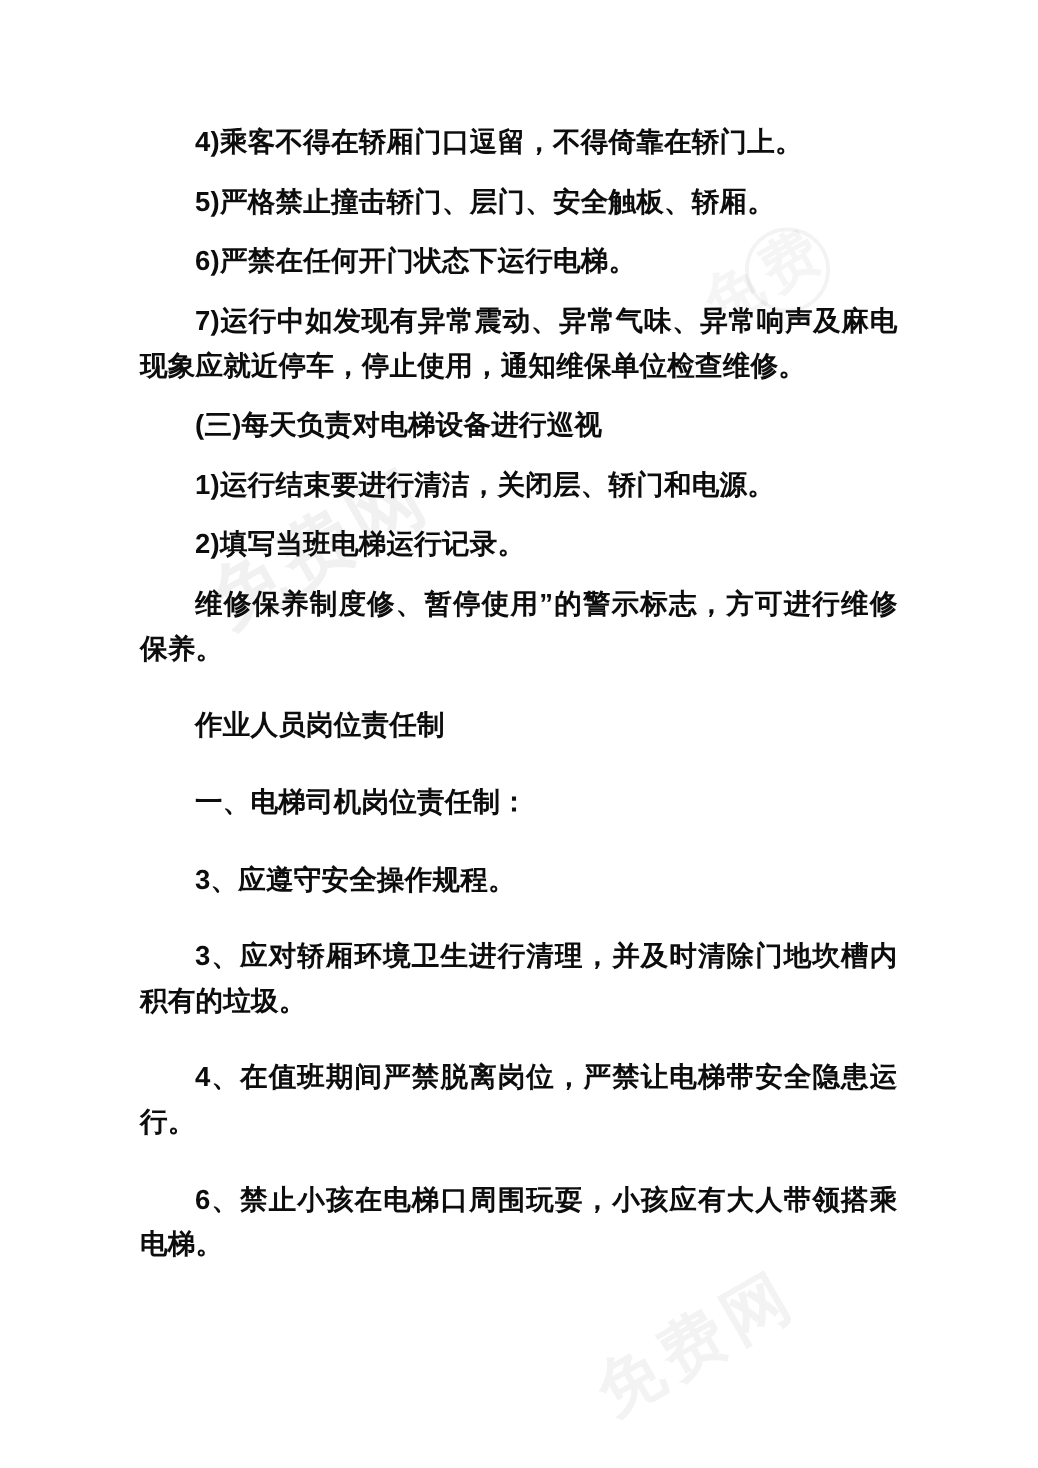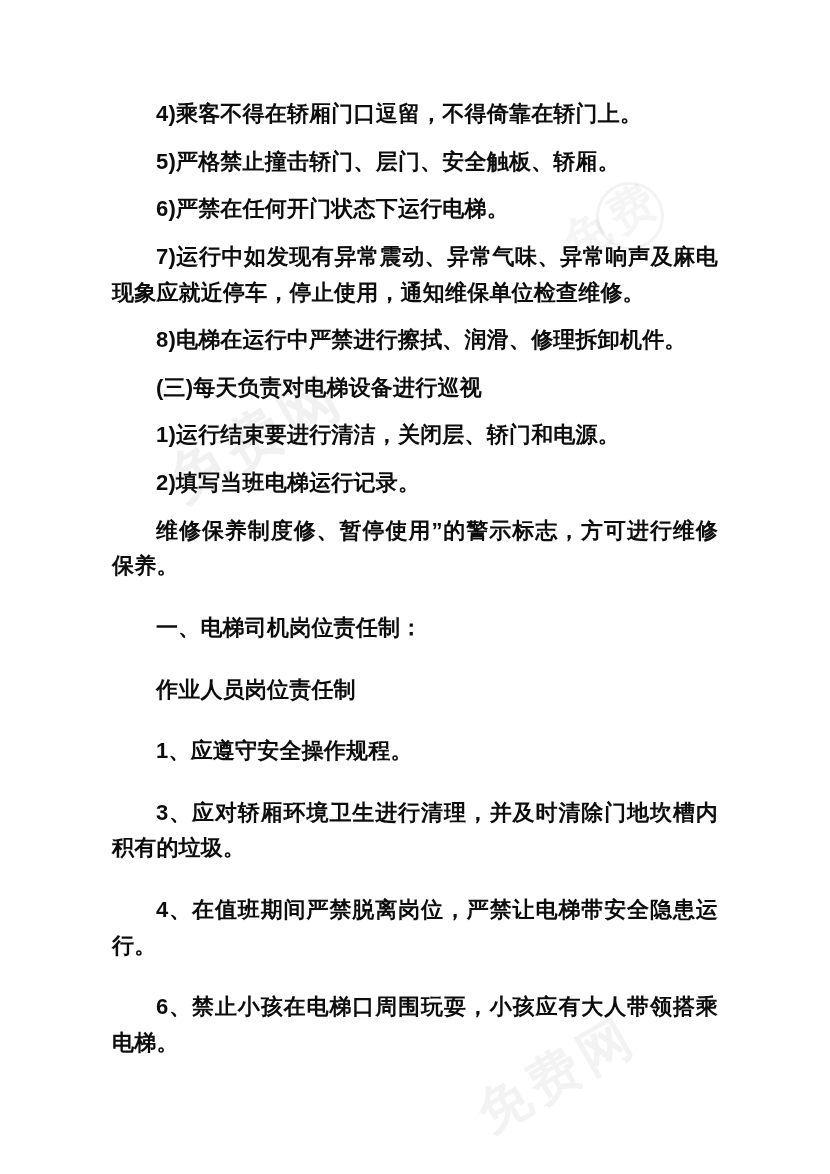--- a/index.html
+++ b/index.html
@@ -83,26 +83,25 @@
   <div class="watermark wm-3">免费</div>
   <div class="wm-ring ring-1"></div>
   <div class="watermark wm-1">免费网</div>
   <div class="watermark wm-2">免费网</div>
 
   <div class="doc-body">
     <p class="para indent">4)乘客不得在轿厢门口逗留，不得倚靠在轿门上。</p>
     <p class="para indent">5)严格禁止撞击轿门、层门、安全触板、轿厢。</p>
     <p class="para indent">6)严禁在任何开门状态下运行电梯。</p>
     <p class="para indent">7)运行中如发现有异常震动、异常气味、异常响声及麻电现象应就近停车，停止使用，通知维保单位检查维修。</p>
-    <p class="para indent">8)电梯在运行中严禁进行擦拭、润滑、修理拆卸机件。</p>
     <p class="para indent">(三)每天负责对电梯设备进行巡视</p>
     <p class="para indent">1)运行结束要进行清洁，关闭层、轿门和电源。</p>
     <p class="para indent">2)填写当班电梯运行记录。</p>
     <p class="para indent">维修保养制度修、暂停使用”的警示标志，方可进行维修保养。</p>
+    <p class="para indent gap-before">作业人员岗位责任制</p>
     <p class="para indent gap-before">一、电梯司机岗位责任制：</p>
-    <p class="para indent gap-before">作业人员岗位责任制</p>
-    <p class="para indent gap-before">1、应遵守安全操作规程。</p>
+    <p class="para indent gap-before">3、应遵守安全操作规程。</p>
     <p class="para indent gap-before">3、应对轿厢环境卫生进行清理，并及时清除门地坎槽内积有的垃圾。</p>
     <p class="para indent gap-before">4、在值班期间严禁脱离岗位，严禁让电梯带安全隐患运行。</p>
     <p class="para indent gap-before">6、禁止小孩在电梯口周围玩耍，小孩应有大人带领搭乘电梯。</p>
   </div>
 
 </div>
 
 </body></html>

